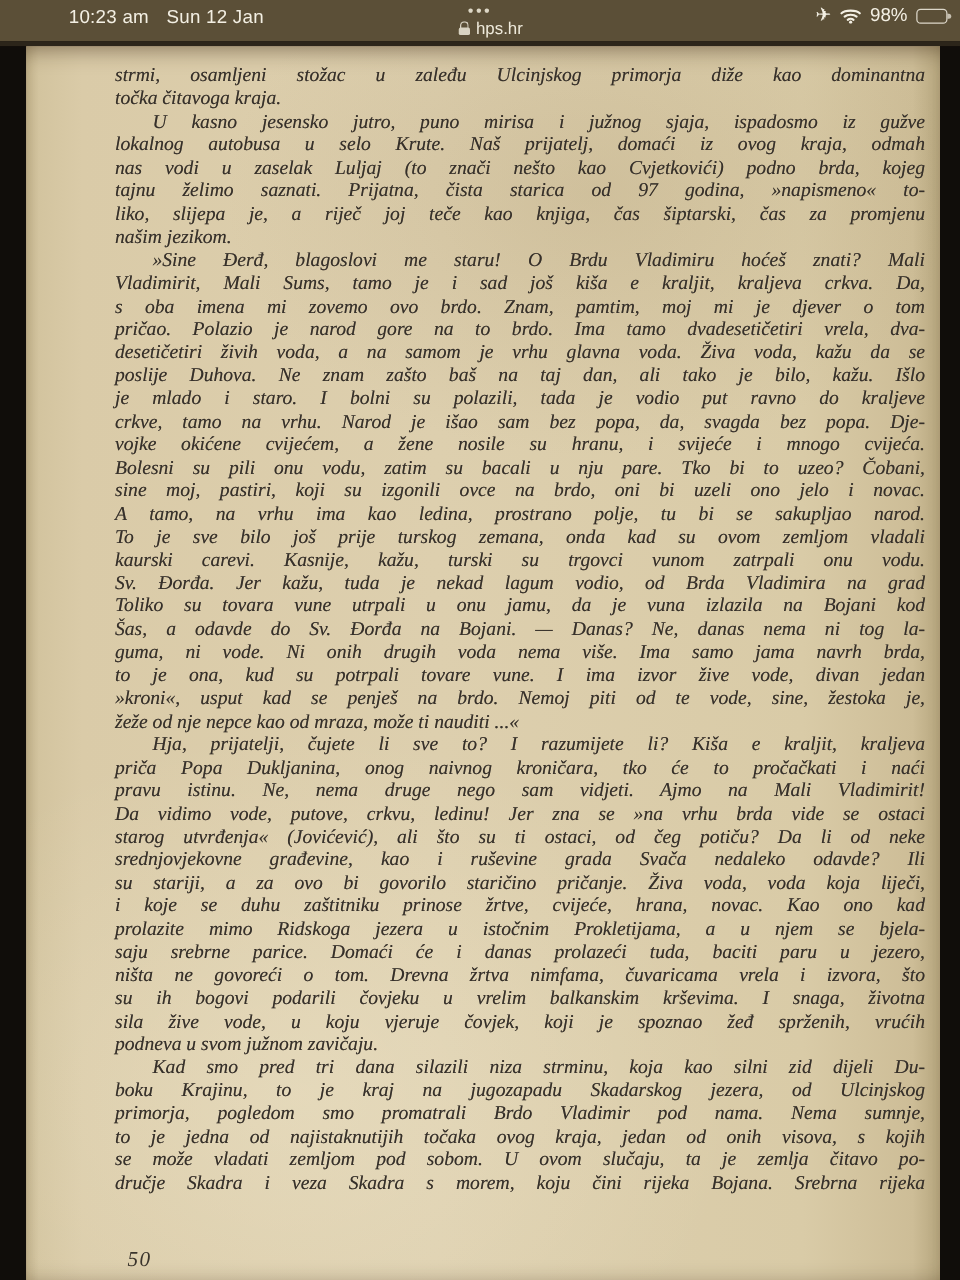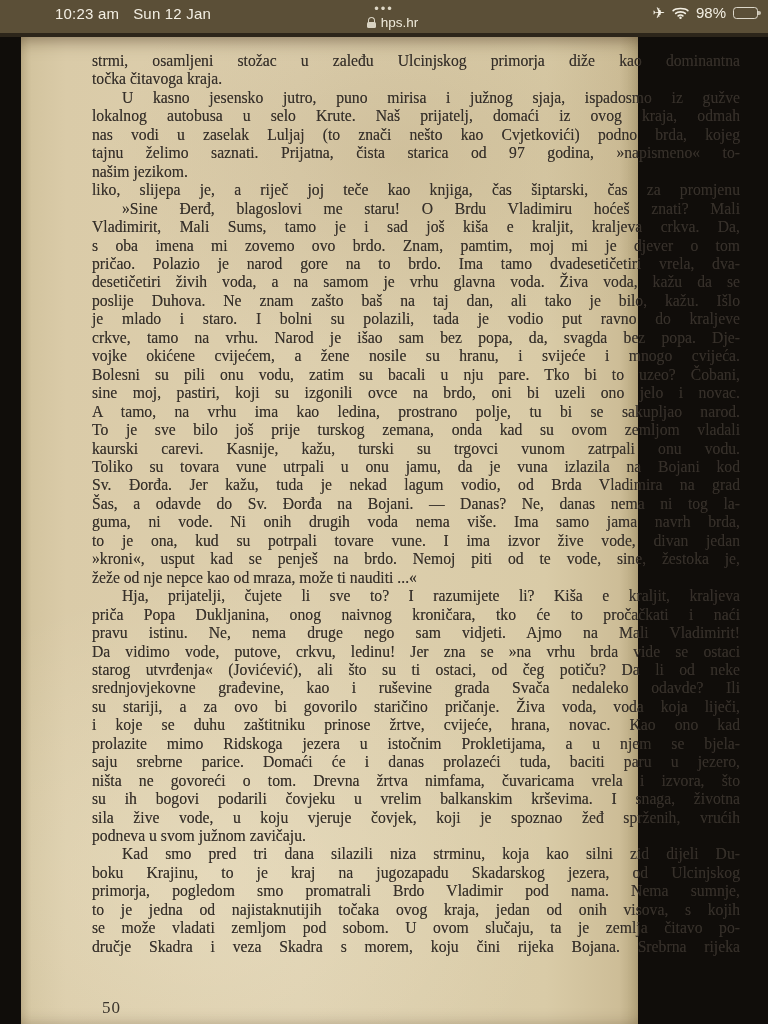--- a/index.html
+++ b/index.html
@@ -77,27 +77,28 @@
   }
 
   
   .book-backdrop {
     position: absolute; left: 0; top: 37px;
     width: 768px; height: 987px;
     background: #100d0a;
   }
   .scan-page {
     position: absolute; left: 21px; top: 37px;
-    width: 617px; height: 987px;
+    width: 731px; height: 987px;
     background:
       radial-gradient(ellipse 420px 300px at 62% 12%, rgba(176,156,116,.28), rgba(0,0,0,0) 70%),
       radial-gradient(ellipse 500px 420px at 30% 85%, rgba(255,250,230,.25), rgba(0,0,0,0) 70%),
       linear-gradient(90deg, #c3b38c 0px, #d3c49f 10px, #dacba8 45px, #ddcfae 45%, #d9cba7 85%, #cdbd97 97%, #b6a67e 100%),
       #d7c9a6;
     box-shadow: inset 0 14px 18px -12px rgba(60,40,20,.55), inset 0 -10px 16px -12px rgba(60,40,20,.35);
+    font-style: italic;
   }
   .text-block {
     position: absolute; left: 71px; top: 15px;
     width: 648px;
     color: #36302a;
     font-family: "Liberation Serif", serif;
     font-size: 15.7px;
     line-height: 18.45px;
     text-shadow: 0 0 0.4px rgba(54,48,42,.55);
   }
@@ -155,38 +156,38 @@
 
 <div class="book-backdrop"></div>
 <div class="scan-page">
   <div class="text-block">
       <div class="line">strmi, osamljeni stožac u zaleđu Ulcinjskog primorja diže kao dominantna</div>
       <div class="line end">točka čitavoga kraja.</div>
       <div class="line indent">U kasno jesensko jutro, puno mirisa i južnog sjaja, ispadosmo iz gužve</div>
       <div class="line">lokalnog autobusa u selo Krute. Naš prijatelj, domaći iz ovog kraja, odmah</div>
       <div class="line">nas vodi u zaselak Luljaj (to znači nešto kao Cvjetkovići) podno brda, kojeg</div>
       <div class="line">tajnu želimo saznati. Prijatna, čista starica od 97 godina, »napismeno« to-</div>
+      <div class="line">liko, slijepa je, a riječ joj teče kao knjiga, čas šiptarski, čas za promjenu</div>
       <div class="line end">našim jezikom.</div>
-      <div class="line">liko, slijepa je, a riječ joj teče kao knjiga, čas šiptarski, čas za promjenu</div>
       <div class="line indent">»Sine Đerđ, blagoslovi me staru! O Brdu Vladimiru hoćeš znati? Mali</div>
       <div class="line">Vladimirit, Mali Sums, tamo je i sad još kiša e kraljit, kraljeva crkva. Da,</div>
       <div class="line">s oba imena mi zovemo ovo brdo. Znam, pamtim, moj mi je djever o tom</div>
       <div class="line">pričao. Polazio je narod gore na to brdo. Ima tamo dvadesetičetiri vrela, dva-</div>
       <div class="line">desetičetiri živih voda, a na samom je vrhu glavna voda. Živa voda, kažu da se</div>
       <div class="line">poslije Duhova. Ne znam zašto baš na taj dan, ali tako je bilo, kažu. Išlo</div>
       <div class="line">je mlado i staro. I bolni su polazili, tada je vodio put ravno do kraljeve</div>
       <div class="line">crkve, tamo na vrhu. Narod je išao sam bez popa, da, svagda bez popa. Dje-</div>
       <div class="line">vojke okićene cvijećem, a žene nosile su hranu, i svijeće i mnogo cvijeća.</div>
       <div class="line">Bolesni su pili onu vodu, zatim su bacali u nju pare. Tko bi to uzeo? Čobani,</div>
       <div class="line">sine moj, pastiri, koji su izgonili ovce na brdo, oni bi uzeli ono jelo i novac.</div>
       <div class="line">A tamo, na vrhu ima kao ledina, prostrano polje, tu bi se sakupljao narod.</div>
       <div class="line">To je sve bilo još prije turskog zemana, onda kad su ovom zemljom vladali</div>
       <div class="line">kaurski carevi. Kasnije, kažu, turski su trgovci vunom zatrpali onu vodu.</div>
+      <div class="line">Sv. Đorđa. Jer kažu, tuda je nekad lagum vodio, od Brda Vladimira na grad</div>
       <div class="line">Toliko su tovara vune utrpali u onu jamu, da je vuna izlazila na Bojani kod</div>
-      <div class="line">Sv. Đorđa. Jer kažu, tuda je nekad lagum vodio, od Brda Vladimira na grad</div>
       <div class="line">Šas, a odavde do Sv. Đorđa na Bojani. — Danas? Ne, danas nema ni tog la-</div>
       <div class="line">guma, ni vode. Ni onih drugih voda nema više. Ima samo jama navrh brda,</div>
       <div class="line">to je ona, kud su potrpali tovare vune. I ima izvor žive vode, divan jedan</div>
       <div class="line">»kroni«, usput kad se penješ na brdo. Nemoj piti od te vode, sine, žestoka je,</div>
       <div class="line end">žeže od nje nepce kao od mraza, može ti nauditi ...«</div>
       <div class="line indent">Hja, prijatelji, čujete li sve to? I razumijete li? Kiša e kraljit, kraljeva</div>
       <div class="line">priča Popa Dukljanina, onog naivnog kroničara, tko će to pročačkati i naći</div>
       <div class="line">pravu istinu. Ne, nema druge nego sam vidjeti. Ajmo na Mali Vladimirit!</div>
       <div class="line">Da vidimo vode, putove, crkvu, ledinu! Jer zna se »na vrhu brda vide se ostaci</div>
       <div class="line">starog utvrđenja« (Jovićević), ali što su ti ostaci, od čeg potiču? Da li od neke</div>

